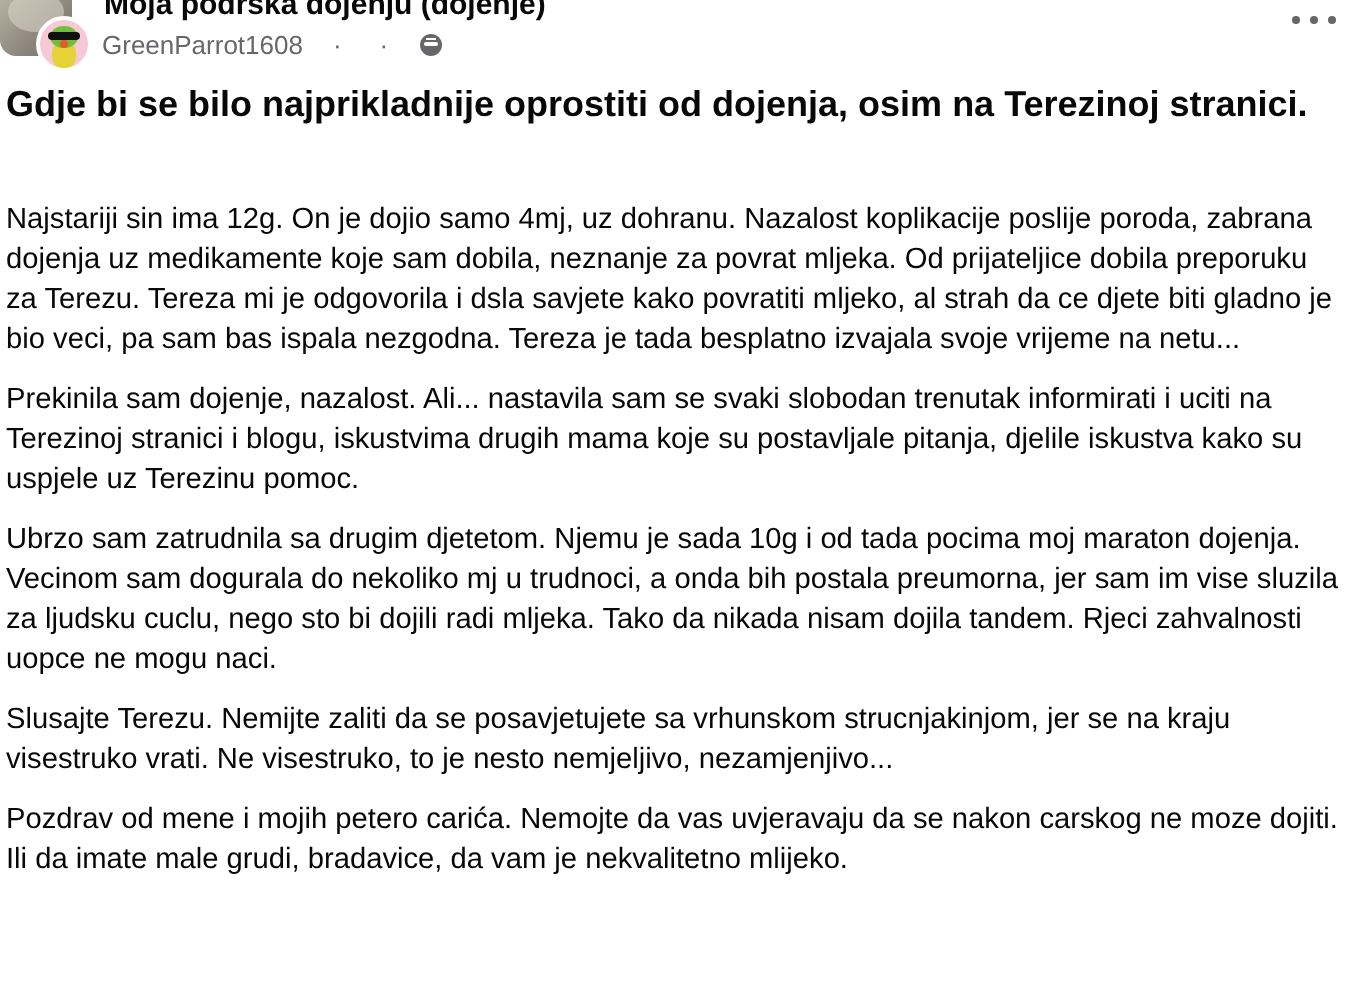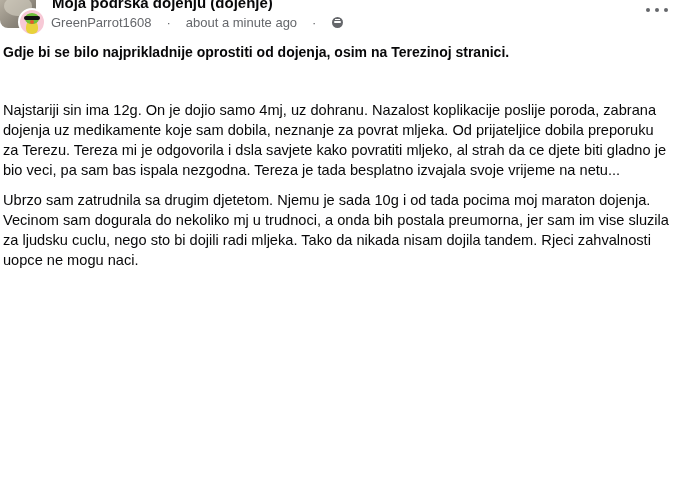--- a/index.html
+++ b/index.html
@@ -141,21 +141,21 @@
       height: 4px;
       border-radius: 50%;
       background: #65676b;
     }
     .post-title {
       position: absolute;
       left: 3px;
       top: 40px;
       width: 660px;
       margin: 0;
-      font-size: 14px;
+      font-size: 18px;
       font-weight: bold;
       line-height: 24px;
       color: #080809;
     }
     .post-body {
       position: absolute;
       left: 3px;
       top: 100px;
       width: 670px;
       font-size: 14.6px;
@@ -174,29 +174,31 @@
   <div class="user-avatar">
     <div class="parrot-body"></div>
     <div class="parrot-head"></div>
     <div class="parrot-glasses"></div>
     <div class="parrot-beak"></div>
   </div>
   <div class="group-name">Moja podrška dojenju (dojenje)</div>
   <div class="meta">
     <span>GreenParrot1608</span>
     <span class="dot">·</span>
-    <span>about a minute ago</span>
     <span class="dot">·</span>
     <span class="privacy-icon"></span>
   </div>
   <div class="more-button">
     <span></span>
     <span></span>
     <span></span>
   </div>
 </div>
 
 <h1 class="post-title">Gdje bi se bilo najprikladnije oprostiti od dojenja, osim na Terezinoj stranici.</h1>
 
 <div class="post-body">
   <p>Najstariji sin ima 12g. On je dojio samo 4mj, uz dohranu. Nazalost koplikacije poslije poroda, zabrana dojenja uz medikamente koje sam dobila, neznanje za povrat mljeka. Od prijateljice dobila preporuku za Terezu. Tereza mi je odgovorila i dsla savjete kako povratiti mljeko, al strah da ce djete biti gladno je bio veci, pa sam bas ispala nezgodna. Tereza je tada besplatno izvajala svoje vrijeme na netu...</p>
+  <p>Prekinila sam dojenje, nazalost. Ali... nastavila sam se svaki slobodan trenutak informirati i uciti na Terezinoj stranici i blogu, iskustvima drugih mama koje su postavljale pitanja, djelile iskustva kako su uspjele uz Terezinu pomoc.</p>
   <p>Ubrzo sam zatrudnila sa drugim djetetom. Njemu je sada 10g i od tada pocima moj maraton dojenja. Vecinom sam dogurala do nekoliko mj u trudnoci, a onda bih postala preumorna, jer sam im vise sluzila za ljudsku cuclu, nego sto bi dojili radi mljeka. Tako da nikada nisam dojila tandem. Rjeci zahvalnosti uopce ne mogu naci.</p>
+  <p>Slusajte Terezu. Nemijte zaliti da se posavjetujete sa vrhunskom strucnjakinjom, jer se na kraju visestruko vrati. Ne visestruko, to je nesto nemjeljivo, nezamjenjivo...</p>
+  <p>Pozdrav od mene i mojih petero carića. Nemojte da vas uvjeravaju da se nakon carskog ne moze dojiti. Ili da imate male grudi, bradavice, da vam je nekvalitetno mlijeko.</p>
 </div>
 
 </body></html>

